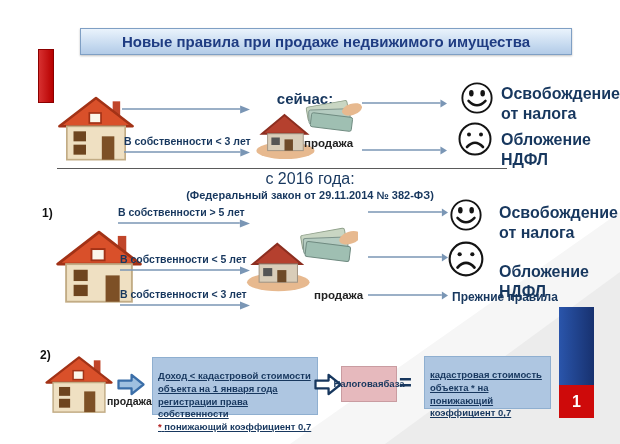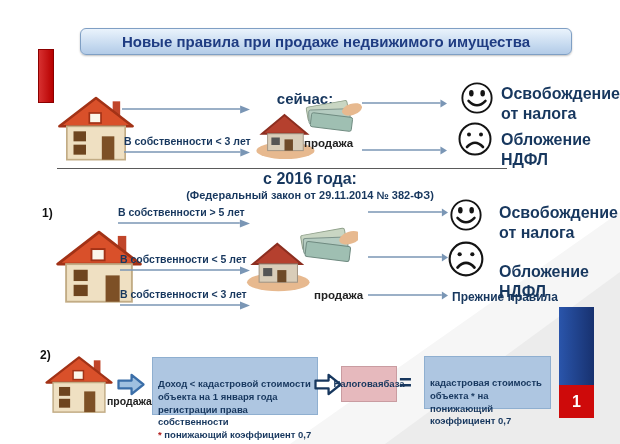--- a/index.html
+++ b/index.html
@@ -9,47 +9,47 @@
   }
   .abs{position:absolute;}
 
   
   #swoosh{left:0;top:0;pointer-events:none;}
 
   
   .banner{
     left:80px;top:28px;width:490px;height:25px;
     background:linear-gradient(#eaf3fc,#c2d7ee 70%,#b3cbe7);
-    border:1px solid #7f9fc4;border-radius:6px;
+    border:1px solid #7f9fc4;border-radius:0;
     display:flex;align-items:center;justify-content:center;
     font-size:15px;font-weight:bold;color:#1f3c82;
     box-shadow:0 1px 2px rgba(0,0,0,.25);
   }
   .accent-bar{
     left:38px;top:49px;width:14px;height:52px;
     background:linear-gradient(90deg,#d73030,#b70000);
     border:1px solid #8b0000;
   }
 
   .h-now{left:235px;top:66px;width:140px;text-align:center;font-size:15px;font-weight:bold;color:#17375e;margin-top:24px;}
   .own-label{font-size:10.5px;font-weight:bold;color:#17375e;white-space:nowrap;}
   .sale-label{font-size:11.5px;font-weight:bold;color:#222;}
   .right-label{font-size:16px;font-weight:bold;color:#17375e;line-height:1.25;}
   .num-label{font-size:12px;font-weight:bold;color:#111;}
 
   .divider{left:57px;top:168px;width:450px;height:1px;background:#5a5a5a;}
-  .h-law{left:225px;top:170px;width:170px;text-align:center;font-size:16px;font-weight:bold;color:#17375e;}
+  .h-law{left:225px;top:170px;width:170px;text-align:center;font-size:16px;font-weight:normal;color:#17375e;}
   .h-law-sub{left:160px;top:189px;width:300px;text-align:center;font-size:11px;font-weight:bold;color:#17375e;}
 
   .note{left:40px;top:306px;width:208px;font-size:7.5px;font-weight:bold;color:#141414;text-align:center;line-height:1.35;}
 
   .blue-box{
     background:#aec6e1;border:1px solid #8fafd0;
     color:#17375e;font-weight:bold;font-size:9.5px;line-height:1.35;
-    padding:20px 5px;box-sizing:border-box;
+    padding:12px 5px;box-sizing:border-box;text-decoration:underline;
   }
   .pink-box{
     left:341px;top:366px;width:54px;height:34px;
     background:#e6b9bd;border:1px solid #c99ca1;
     display:flex;flex-direction:row;align-items:center;justify-content:center;
     color:#17375e;font-weight:bold;font-size:9.5px;line-height:1.2;
   }
   .equals{left:399px;top:370px;font-size:22px;font-weight:bold;color:#17375e;}
   .red-ast{color:#b01818;}
 

